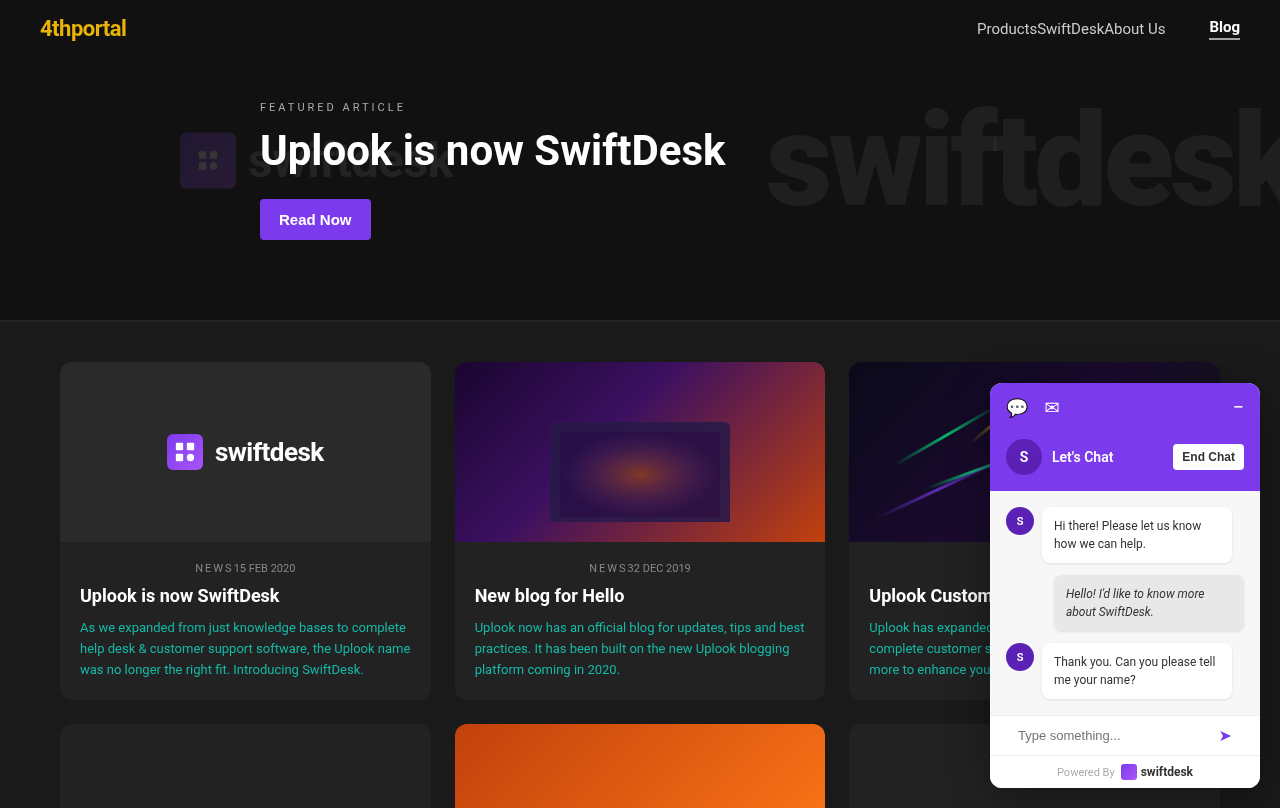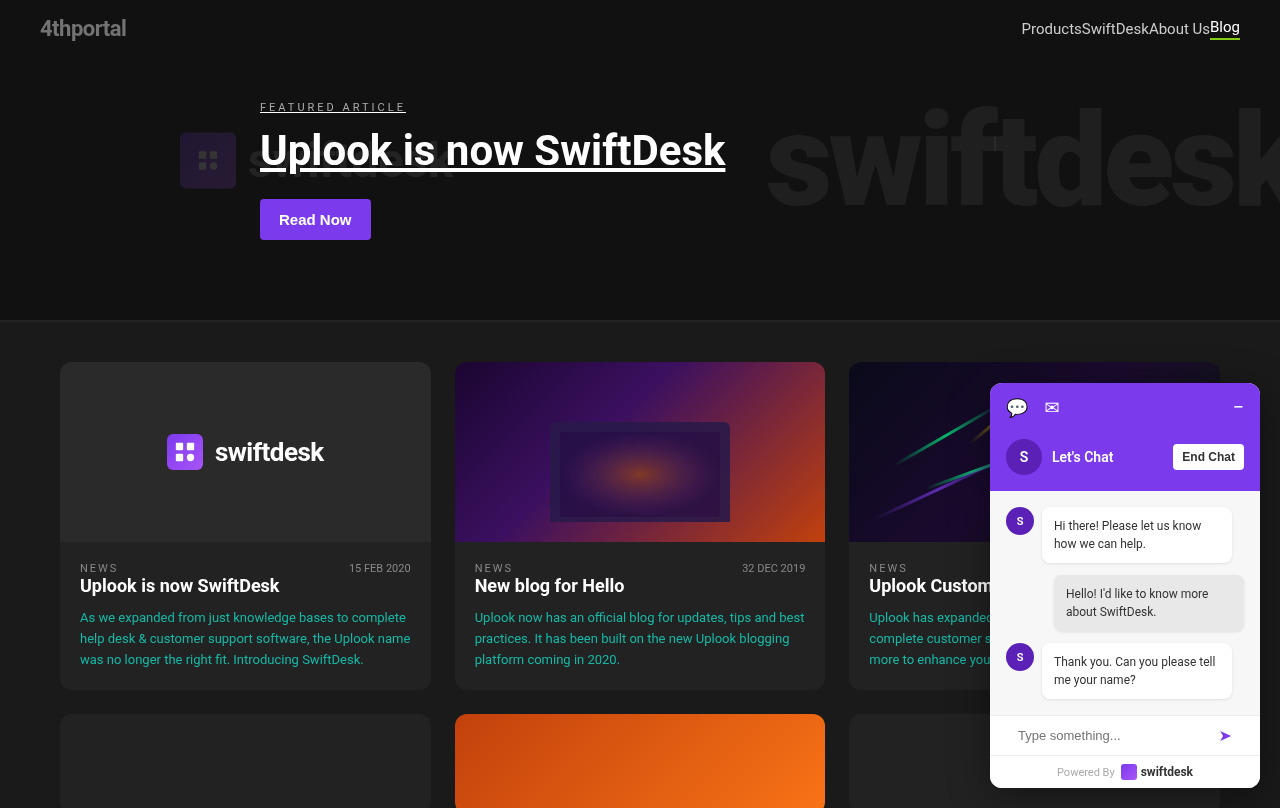--- a/index.html
+++ b/index.html
@@ -5,42 +5,42 @@
     * { margin: 0; padding: 0; box-sizing: border-box; }
     body { font-family: -apple-system, BlinkMacSystemFont, 'Segoe UI', Roboto, sans-serif; background: #111; color: #fff; overflow-x: hidden; }
 
     
     nav {
       position: absolute; top: 0; left: 0; right: 0;
       display: flex; align-items: center; justify-content: space-between;
       padding: 16px 40px; z-index: 10;
     }
     .logo { font-size: 22px; font-weight: 700; color: #7c3aed; text-decoration: none; letter-spacing: -0.5px; }
-    .logo span { color: #737373; }
+    .logo span { color: #eab308; }
     .nav-links { display: flex; align-items: center; }
     .nav-links a { color: #ccc; text-decoration: none; font-size: 15px; }
-    .nav-links a.active { color: #fff; font-weight: 400; border-bottom: 2px solid #84cc16; padding-bottom: 2px; }
+    .nav-links a.active { color: #fff; font-weight: 700; border-bottom: 2px solid #a3a3a3; padding-bottom: 2px; margin-left: 44px; }
 
     
     .hero {
       position: relative; min-height: 320px; background: #111;
       display: flex; align-items: center; padding: 80px 260px 60px;
       overflow: hidden;
     }
     .hero-bg-text {
       position: absolute; right: -20px; top: 50%; transform: translateY(-50%);
       font-size: 130px; font-weight: 900; color: rgba(255,255,255,0.06);
       white-space: nowrap; pointer-events: none; user-select: none;
       letter-spacing: -4px;
     }
     .hero-logo-bg {
       position: absolute; left: 180px; top: 50%; transform: translateY(-50%);
       opacity: 0.15;
     }
-    .hero-content { position: relative; z-index: 2; text-decoration: underline; }
+    .hero-content { position: relative; z-index: 2; }
     .featured-label { font-size: 11px; letter-spacing: 3px; color: #aaa; margin-bottom: 12px; text-transform: uppercase; }
     .hero-title { font-size: 42px; font-weight: 700; margin-bottom: 24px; }
     .read-now-btn {
       background: #7c3aed; color: #fff; border: none; padding: 12px 19px;
       border-radius: 4px; font-size: 15px; font-weight: 600; cursor: pointer;
     }
 
     
     .section-divider { height: 2px; background: #222; }
 
@@ -54,21 +54,21 @@
     }
     .card-logo-area {
       height: 180px; background: #2a2a2a;
       display: flex; align-items: center; justify-content: center;
     }
     .swiftdesk-logo { display: flex; align-items: center; gap: 12px; }
     .sd-icon-sm { width: 36px; height: 36px; background: linear-gradient(135deg, #7c3aed, #a855f7); border-radius: 6px; display: flex; align-items: center; justify-content: center; }
     .sd-icon-sm svg { width: 22px; height: 22px; }
     .swiftdesk-text { font-size: 26px; font-weight: 700; color: #fff; letter-spacing: -0.5px; }
     .card-body { padding: 20px; flex: 1; }
-    .card-meta { display: flex; justify-content: space-between; }
+    .card-meta { display: flex; justify-content: center; margin-bottom: 10px; }
     .card-tag { font-size: 11px; letter-spacing: 2px; color: #888; text-transform: uppercase; }
     .card-date { font-size: 11px; color: #888; }
     .card-title { font-size: 18px; font-weight: 700; margin-bottom: 12px; color: #fff; }
     .card-desc { font-size: 13px; color: #14b8a6; line-height: 1.6; }
 
     
     .card-img-neon {
       width: 100%; height: 180px; background: linear-gradient(135deg, #0d0d1a 0%, #1a0a2e 30%, #3b1a6b 60%, #1a0a2e 100%);
       display: flex; align-items: center; justify-content: center; overflow: hidden; position: relative;
     }
@@ -95,21 +95,21 @@
     }
     .chat-agent-info { display: flex; align-items: center; gap: 10px; }
     .chat-avatar { width: 36px; height: 36px; border-radius: 50%; background: #5b21b6; display: flex; align-items: center; justify-content: center; font-size: 14px; color: #fff; font-weight: 600; }
     .chat-agent-name { color: #fff; font-weight: 600; font-size: 14px; }
     .end-chat-btn { background: #fff; color: #333; border: none; padding: 6px 9px; border-radius: 4px; font-size: 12px; font-weight: 600; cursor: pointer; }
     .chat-messages { padding: 16px; background: #f7f7f7; min-height: 150px; display: flex; flex-direction: column; gap: 12px; }
     .chat-msg { display: flex; gap: 8px; align-items: flex-start; }
     .msg-avatar { width: 28px; height: 28px; border-radius: 50%; background: #5b21b6; flex-shrink: 0; display: flex; align-items: center; justify-content: center; font-size: 11px; color: #fff; font-weight: 600; }
     .msg-bubble { background: #fff; border-radius: 8px; padding: 10px 12px; font-size: 12px; color: #333; line-height: 1.5; max-width: 190px; box-shadow: 0 1px 3px rgba(0,0,0,0.1); }
     .msg-bubble.user { background: #e8e8e8; margin-left: auto; }
-    .chat-msg.user-msg { flex-direction: row-reverse; }
+    .chat-msg.user-msg { flex-direction: row-reverse; font-style: italic; }
     .chat-input-area {
       display: flex; align-items: center; padding: 10px 28px; background: #fff;
       border-top: 1px solid #eee;
       justify-content: space-between;
     }
     .chat-input { flex: 1; border: none; outline: none; font-size: 13px; color: #999; background: transparent; }
     .chat-send-icon { color: #7c3aed; font-size: 16px; cursor: pointer; }
     .chat-footer { background: #fff; padding: 8px 16px; text-align: center; font-size: 11px; color: #aaa; display: flex; align-items: center; justify-content: center; gap: 6px; border-top: 1px solid #eee; }
     .chat-footer-logo { display: flex; align-items: center; gap: 4px; }
     .sd-footer-icon { width: 16px; height: 16px; background: linear-gradient(135deg, #7c3aed, #a855f7); border-radius: 3px; display: inline-block; }

